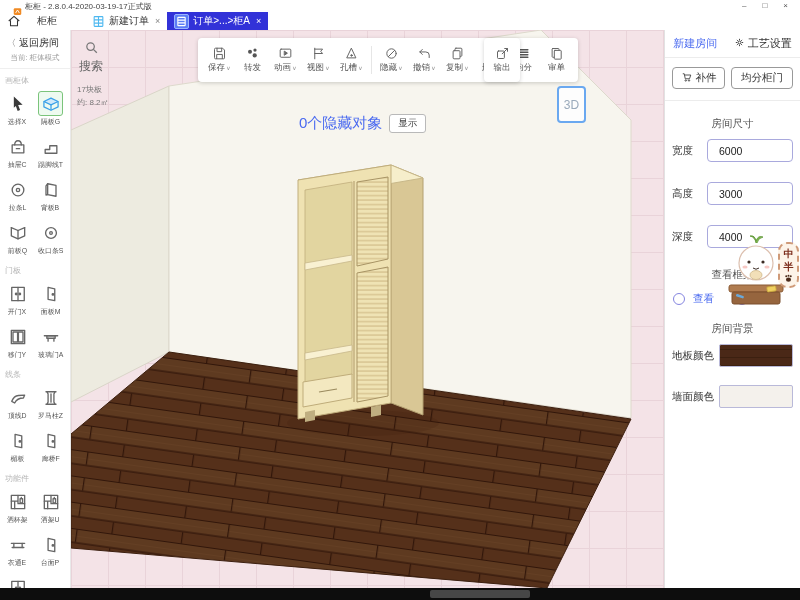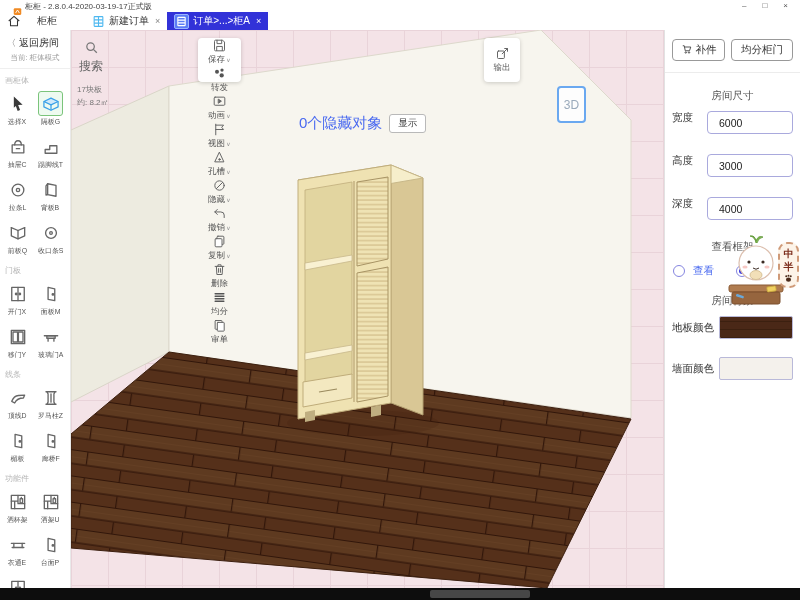--- a/index.html
+++ b/index.html
@@ -42,21 +42,21 @@
   .canvas{position:relative;width:595px;height:558px;overflow:hidden;background-color:#f4e3e7;
     background-image:linear-gradient(to right,#e9d3d9 1px,transparent 1px),
                      linear-gradient(to bottom,#e9d3d9 1px,transparent 1px);
     background-size:37px 37px;}
   .scene{position:absolute;left:0;top:0;width:595px;height:558px;}
   .cv-search{position:absolute;left:8px;top:10px;width:24px;text-align:center;cursor:pointer;}
   .cv-search svg{width:15px;height:15px;}
   .cv-search div{font-size:12px;color:#666;margin-top:-1px;}
   .cv-stats{position:absolute;left:6px;top:54px;font-size:8px;color:#777;line-height:1.6;}
   .toolbox{position:absolute;left:127px;top:8px;height:44px;background:#fff;border-radius:4px;
-           box-shadow:0 1px 4px rgba(0,0,0,.18);display:flex;align-items:center;padding:0 5px;flex-direction:column;}
+           box-shadow:0 1px 4px rgba(0,0,0,.18);display:flex;align-items:center;padding:0 5px;}
   .t-item{width:33px;display:flex;flex-direction:column;align-items:center;gap:1px;cursor:pointer;}
   .t-ico{width:15px;height:15px;}
   .t-ico svg{width:15px;height:15px;}
   .t-lbl{font-size:8.5px;color:#555;white-space:nowrap;display:flex;align-items:center;}
   .t-chev{font-size:6.5px;color:#999;margin-left:1px;transform:scaleY(.85);}
   .t-sep{width:1px;height:28px;background:#e6e6e6;margin:0 3px;}
   .outbox{position:absolute;left:413px;top:8px;width:36px;height:44px;background:#fff;border-radius:4px;
           box-shadow:0 1px 4px rgba(0,0,0,.18);display:flex;flex-direction:column;align-items:center;
           justify-content:center;gap:1px;cursor:pointer;}
   .hiddeninfo{position:absolute;left:228px;top:84px;display:flex;align-items:center;gap:7px;}
@@ -72,21 +72,21 @@
   .p-tab-new{color:#4a6af0;font-size:11px;cursor:pointer;}
   .p-tab-set{color:#333;font-size:11px;display:flex;gap:3px;align-items:center;cursor:pointer;}
   .p-tab-set svg{width:11px;height:11px;}
   .p-btns{display:flex;justify-content:space-between;padding:9px 7px 11px;border-bottom:1px solid #ececec;}
   .p-btn{display:flex;align-items:center;justify-content:center;gap:3px;border:1px solid #999;
          border-radius:4px;background:#fff;font-size:10.5px;color:#333;height:22px;cursor:pointer;}
   .p-btn svg{width:12px;height:12px;}
   .p-btn.parts{width:53px;}
   .p-btn.divide{width:62px;}
   .p-title{text-align:center;color:#555;font-size:10.5px;margin:16px 0 8px;}
-  .p-row{display:flex;align-items:flex-start;padding:0 7px;margin-bottom:20px;}
+  .p-row{display:flex;align-items:center;padding:0 7px;margin-bottom:20px;}
   .p-row label{width:35px;color:#333;font-size:10.5px;}
   .p-row input{flex:1;width:60px;height:19px;border:1px solid #a9a9dd;border-radius:4px;
                font-family:"Liberation Sans",sans-serif;font-size:10.5px;padding-left:11px;color:#222;outline:none;}
   .p-view{display:flex;align-items:center;padding:0 8px;margin:10px 0 12px;}
   .radio{width:10px;height:10px;border:1px solid #8585e0;border-radius:50%;display:inline-block;
          position:relative;cursor:pointer;flex:0 0 auto;}
   .radio.on::after{content:"";position:absolute;inset:2px;background:#3a3ae0;border-radius:50%;}
   .p-view .vl{color:#4a6af0;font-size:10.5px;margin:0 22px 0 8px;}
   .p-colrow{display:flex;align-items:center;padding:0 7px;margin-bottom:18px;}
   .p-colrow label{width:47px;color:#333;font-size:10.5px;}
@@ -623,20 +623,32 @@
 
       <div class="hiddeninfo">
         <span class="hi-label">0个隐藏对象</span>
         <button class="hi-btn">显示</button>
       </div>
 
       <div class="badge3d">3D</div>
     </div>
 
     <aside class="panel">
+      <div class="p-tabs">
+        <span class="p-tab-new">新建房间</span>
+        <span class="p-tab-set">
+          <span><svg viewBox="0 0 24 24">
+                <g style="fill:none;stroke:#333;stroke-width:2">
+                  <circle cx="12" cy="12" r="3.2"></circle>
+                  <path d="M12 4 V7 M12 17 V20 M4 12 H7 M17 12 H20 M6.3 6.3 L8.4 8.4 M15.6 15.6 L17.7 17.7 M17.7 6.3 L15.6 8.4 M8.4 15.6 L6.3 17.7"></path>
+                </g>
+              </svg></span>
+          <span>工艺设置</span>
+        </span>
+      </div>
       <div class="p-btns">
         <button class="p-btn parts">
           <span><svg viewBox="0 0 24 24">
                 <g style="fill:none;stroke:#444;stroke-width:1.8;stroke-linejoin:round">
                   <path d="M3.5 5.5 H6.5 L8.5 15.5 H17 L19.5 8 H7"></path>
                   <circle cx="9.5" cy="19" r="1.4"></circle>
                   <circle cx="16" cy="19" r="1.4"></circle>
                 </g>
               </svg></span>
           <span>补件</span>

